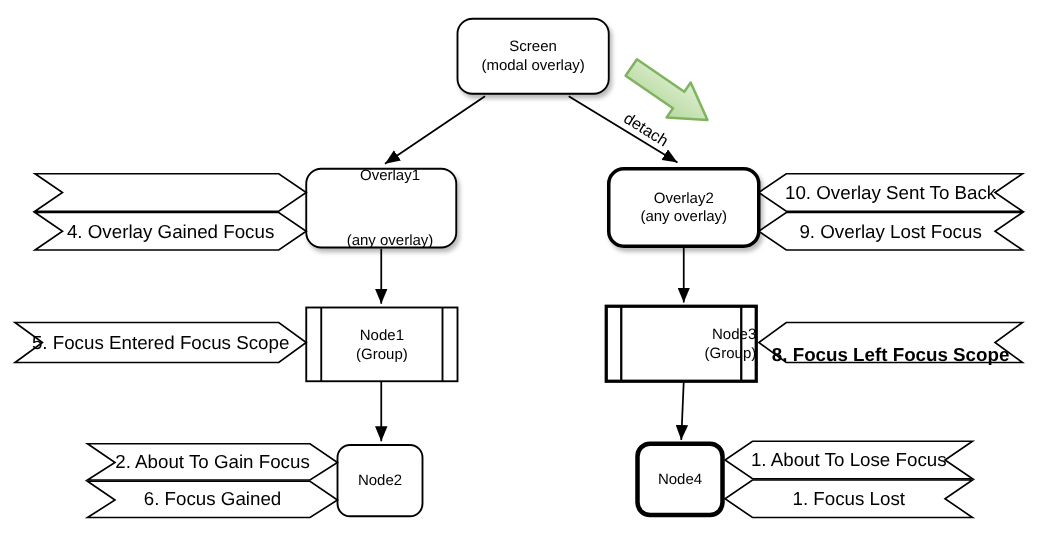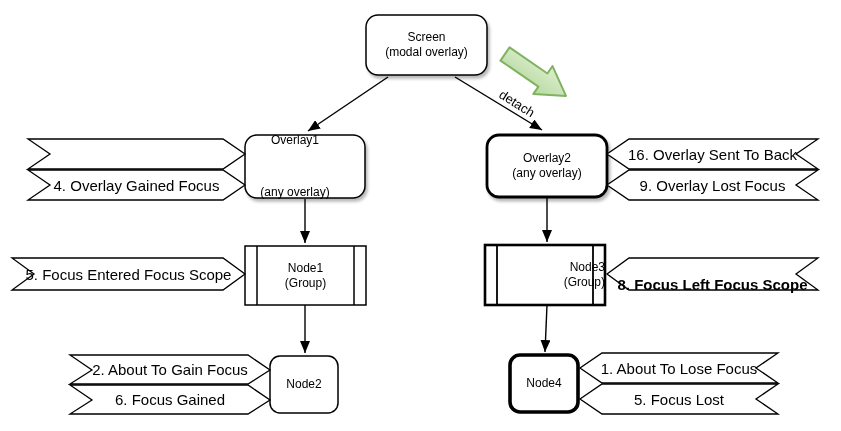--- a/index.html
+++ b/index.html
@@ -71,21 +71,21 @@
     <polygon points="818,170 629,170 607,185 629,200 818,200 796,185" fill="#fff" stroke="#000" stroke-width="1.3"></polygon>
     <polygon points="818,258 629,258 607,274 629,290 818,290 796,274" fill="#fff" stroke="#000" stroke-width="1.3"></polygon>
     <polygon points="778,353 602,353 580,368 602,383 778,383 756,368" fill="#fff" stroke="#000" stroke-width="1.3"></polygon>
     <polygon points="778,384 602,384 580,399 602,414 778,414 756,399" fill="#fff" stroke="#000" stroke-width="1.3"></polygon>
   </svg>
 
   <div class="lbl node-lbl" style="left:366px; top:15px; width:121px; height:60px;">
     <div>Screen</div>
     <div>(modal overlay)</div>
   </div>
-  <div class="lbl node-lbl" style="left:237px; top:135px; width:116px; height:63px;gap:37px;">
+  <div class="lbl node-lbl" style="left:254px; top:135px; width:116px; height:63px;gap:37px;">
     <div>Overlay1</div>
     <div>(any overlay)</div>
   </div>
   <div class="lbl node-lbl" style="left:487px; top:135px; width:120px; height:62px;">
     <div>Overlay2</div>
     <div>(any overlay)</div>
   </div>
   <div class="lbl node-lbl" style="left:245px; top:246px; width:121px; height:59px;">
     <div>Node1</div>
     <div>(Group)</div>
@@ -99,19 +99,19 @@
   </div>
   <div class="lbl node-lbl" style="left:510px; top:355px; width:68px; height:57px;">
     <div>Node4</div>
   </div>
 
   <div class="lbl banner-lbl" style="left:28px; top:170px; width:217px; height:30px;">4. Overlay Gained Focus</div>
   <div class="lbl banner-lbl" style="left:12px; top:258px; width:233px; height:32px;">5. Focus Entered Focus Scope</div>
   <div class="lbl banner-lbl" style="left:70px; top:355px; width:200px; height:29px;">2. About To Gain Focus</div>
   <div class="lbl banner-lbl" style="left:70px; top:385px; width:200px; height:29px;">6. Focus Gained</div>
 
-  <div class="lbl banner-lbl" style="left:607px; top:139px; width:211px; height:30px;">16. Overlay Sent To Back</div>
+  <div class="lbl banner-lbl" style="left:607px; top:139px; width:211px; height:30px;">10. Overlay Sent To Back</div>
   <div class="lbl banner-lbl" style="left:607px; top:170px; width:211px; height:30px;">9. Overlay Lost Focus</div>
   <div class="lbl banner-lbl" style="left:607px; top:276px; width:211px; height:16px;font-weight:bold;">8. Focus Left Focus Scope</div>
   <div class="lbl banner-lbl" style="left:580px; top:353px; width:198px; height:30px;">1. About To Lose Focus</div>
-  <div class="lbl banner-lbl" style="left:580px; top:384px; width:198px; height:30px;">5. Focus Lost</div>
+  <div class="lbl banner-lbl" style="left:580px; top:384px; width:198px; height:30px;">1. Focus Lost</div>
 
 </div>
 
 </body></html>

